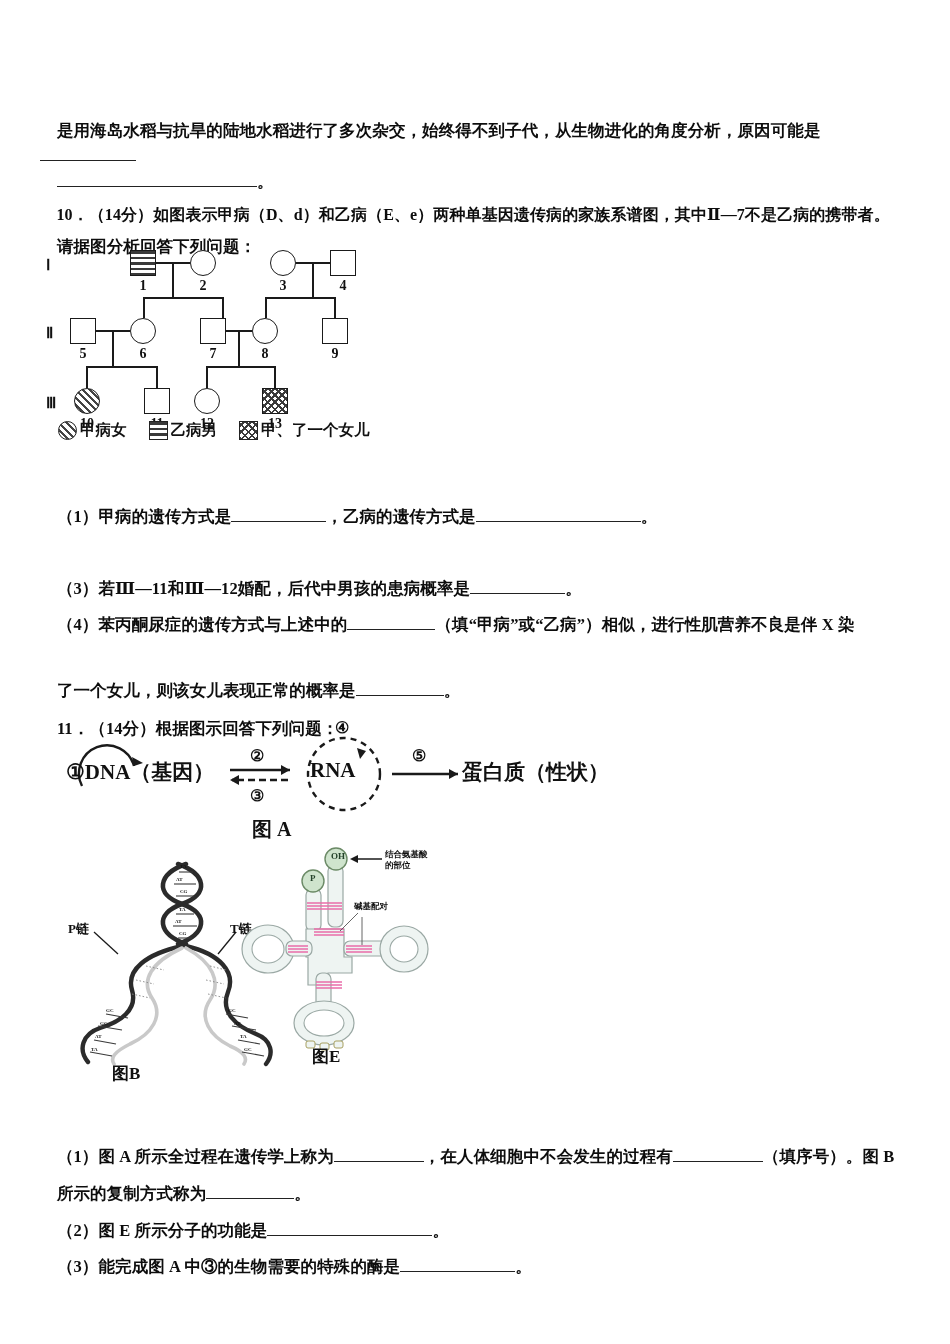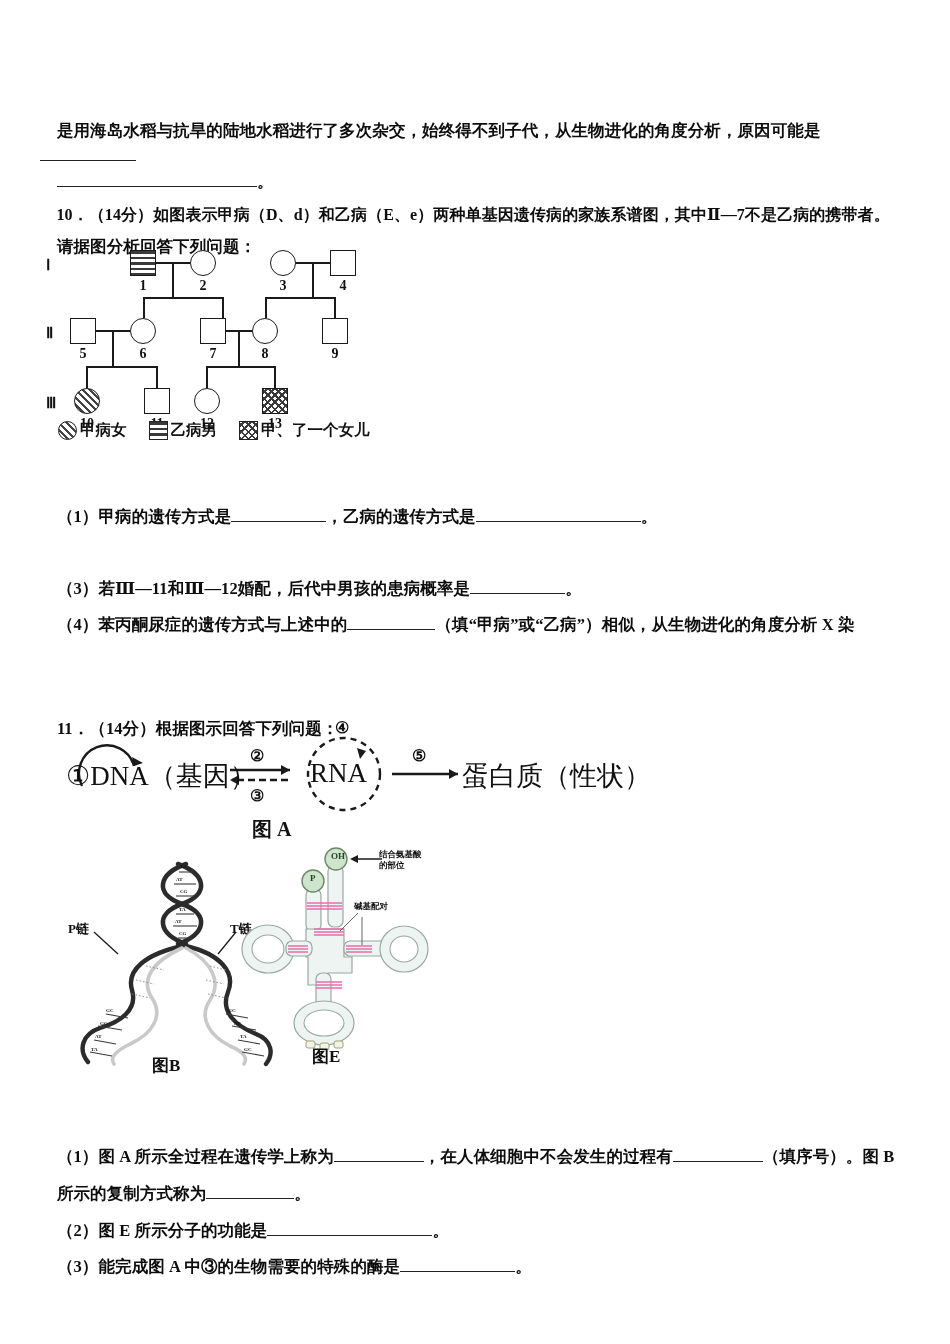--- a/index.html
+++ b/index.html
@@ -106,22 +106,22 @@
   
   .figA {
     position: absolute;
     left: 52px;
     top: 728px;
     width: 520px;
     height: 120px;
   }
   .figA-text {
     position: absolute;
-    font-size: 27px;
-    font-weight: 400;
+    font-size: 21px;
+    font-weight: 700;
     font-family: "Liberation Serif", serif;
     white-space: nowrap;
   }
   .arrow-lbl {
     position: absolute;
     font-size: 16px;
     font-weight: 700;
   }
   .cap {
     position: absolute;
@@ -267,21 +267,24 @@
   <div class="para" style="left:40px; top:478px;">
     <span>（1）</span><span>甲病的遗传方式是</span><span class="blank" style="width:95px;"></span><span>，乙病的遗传方式是</span><span class="blank" style="width:165px;"></span><span>。</span>
   </div>
 
 
   <div class="para" style="left:40px; top:550px;">
     <span>（3）</span><span>若Ⅲ—11和Ⅲ—12婚配，后代中男孩的患病概率是</span><span class="blank" style="width:95px;"></span><span>。</span>
   </div>
 
   <div class="para" style="left:40px; top:586px;">
-    <span>（4）</span><span>苯丙酮尿症的遗传方式与上述中的</span><span class="blank" style="width:88px;"></span><span>（填“甲病”或“乙病”）相似，从生物进化的角度分析 X 染</span>
+    <span>（4）</span><span>苯丙酮尿症的遗传方式与上述中的</span><span class="blank" style="width:88px;"></span><span>（填“甲病”或“乙病”）相似，进行性肌营养不良是伴 X 染</span>
+  </div>
+  <div class="para" style="left:40px; top:652px;">
+    <span>了一个女儿，则该女儿表现正常的概率是</span><span class="blank" style="width:88px;"></span><span>。</span>
   </div>
 
   <div class="para" style="left:40px; top:690px;">
     <span>11．</span><span>（14分）</span><span>根据图示回答下列问题：</span>
   </div>
 
   <div class="figA">
     <svg width="520" height="120" viewBox="0 0 520 120" style="position:absolute; left:0; top:0;">
 
       <path d="M 30 58 A 28 28 0 1 1 82 38" fill="none" stroke="#1a1a1a" stroke-width="2.4"></path>
@@ -369,21 +372,21 @@
       <span style="position:absolute; left:40px;  top:163px; font-size:5px; font-weight:700;">GC</span>
       <span style="position:absolute; left:35px;  top:176px; font-size:5px; font-weight:700;">AT</span>
       <span style="position:absolute; left:31px;  top:189px; font-size:5px; font-weight:700;">TA</span>
       <span style="position:absolute; left:168px; top:150px; font-size:5px; font-weight:700;">GC</span>
       <span style="position:absolute; left:174px; top:163px; font-size:5px; font-weight:700;">AT</span>
       <span style="position:absolute; left:180px; top:176px; font-size:5px; font-weight:700;">TA</span>
       <span style="position:absolute; left:184px; top:189px; font-size:5px; font-weight:700;">GC</span>
     </div>
     <div class="helix-lab" style="left:8px; top:62px;">P链</div>
     <div class="helix-lab" style="left:170px; top:62px;">T链</div>
-    <div class="small-cap" style="position:absolute; left:52px; top:196px;margin-left:40px;">图B</div>
+    <div class="small-cap" style="position:absolute; left:52px; top:204px;">图B</div>
   </div>
 
   <div class="figE">
     <svg width="210" height="212" viewBox="0 0 210 212" style="position:absolute; left:0; top:0;">
       <g fill="#eef4f2" stroke="#9aa8a4" stroke-width="1.2">
 
         <rect x="96" y="20" width="15" height="62" rx="6"></rect>
 
         <rect x="74" y="44" width="15" height="42" rx="6"></rect>
 
@@ -432,21 +435,21 @@
       <circle cx="81" cy="36" r="11" fill="#cfe4cd" stroke="#6b8a66" stroke-width="1.4"></circle>
 
       <line x1="150" y1="14" x2="120" y2="14" stroke="#1a1a1a" stroke-width="1.5"></line>
       <path d="M 118 14 l 8 -4 l 0 8 z" fill="#1a1a1a"></path>
 
       <line x1="126" y1="68" x2="108" y2="86" stroke="#555" stroke-width="0.9"></line>
       <line x1="130" y1="72" x2="130" y2="100" stroke="#555" stroke-width="0.9"></line>
     </svg>
     <div style="position:absolute; left:99px; top:6px; font-size:9px; font-weight:700; color:#24422a;">OH</div>
     <div style="position:absolute; left:78px; top:28px; font-size:9px; font-weight:700; color:#24422a;">P</div>
-    <div class="trna-lab" style="left:147px; top:4px; white-space:pre-line; width:56px;">结合氨基酸
+    <div class="trna-lab" style="left:153px; top:4px; white-space:pre-line; width:56px;">结合氨基酸
 的部位</div>
     <div class="trna-lab" style="left:122px; top:56px;">碱基配对</div>
     <div class="small-cap" style="position:absolute; left:80px; top:200px;">图E</div>
   </div>
 
   <div class="para" style="left:40px; top:1118px;">
     <span>（1）</span><span>图 A 所示全过程在遗传学上称为</span><span class="blank" style="width:90px;"></span><span>，在人体细胞中不会发生的过程有</span><span class="blank" style="width:90px;"></span><span>（填序号）。图 B</span>
   </div>
   <div class="para" style="left:40px; top:1155px;">
     <span>所示的复制方式称为</span><span class="blank" style="width:88px;"></span><span>。</span>

